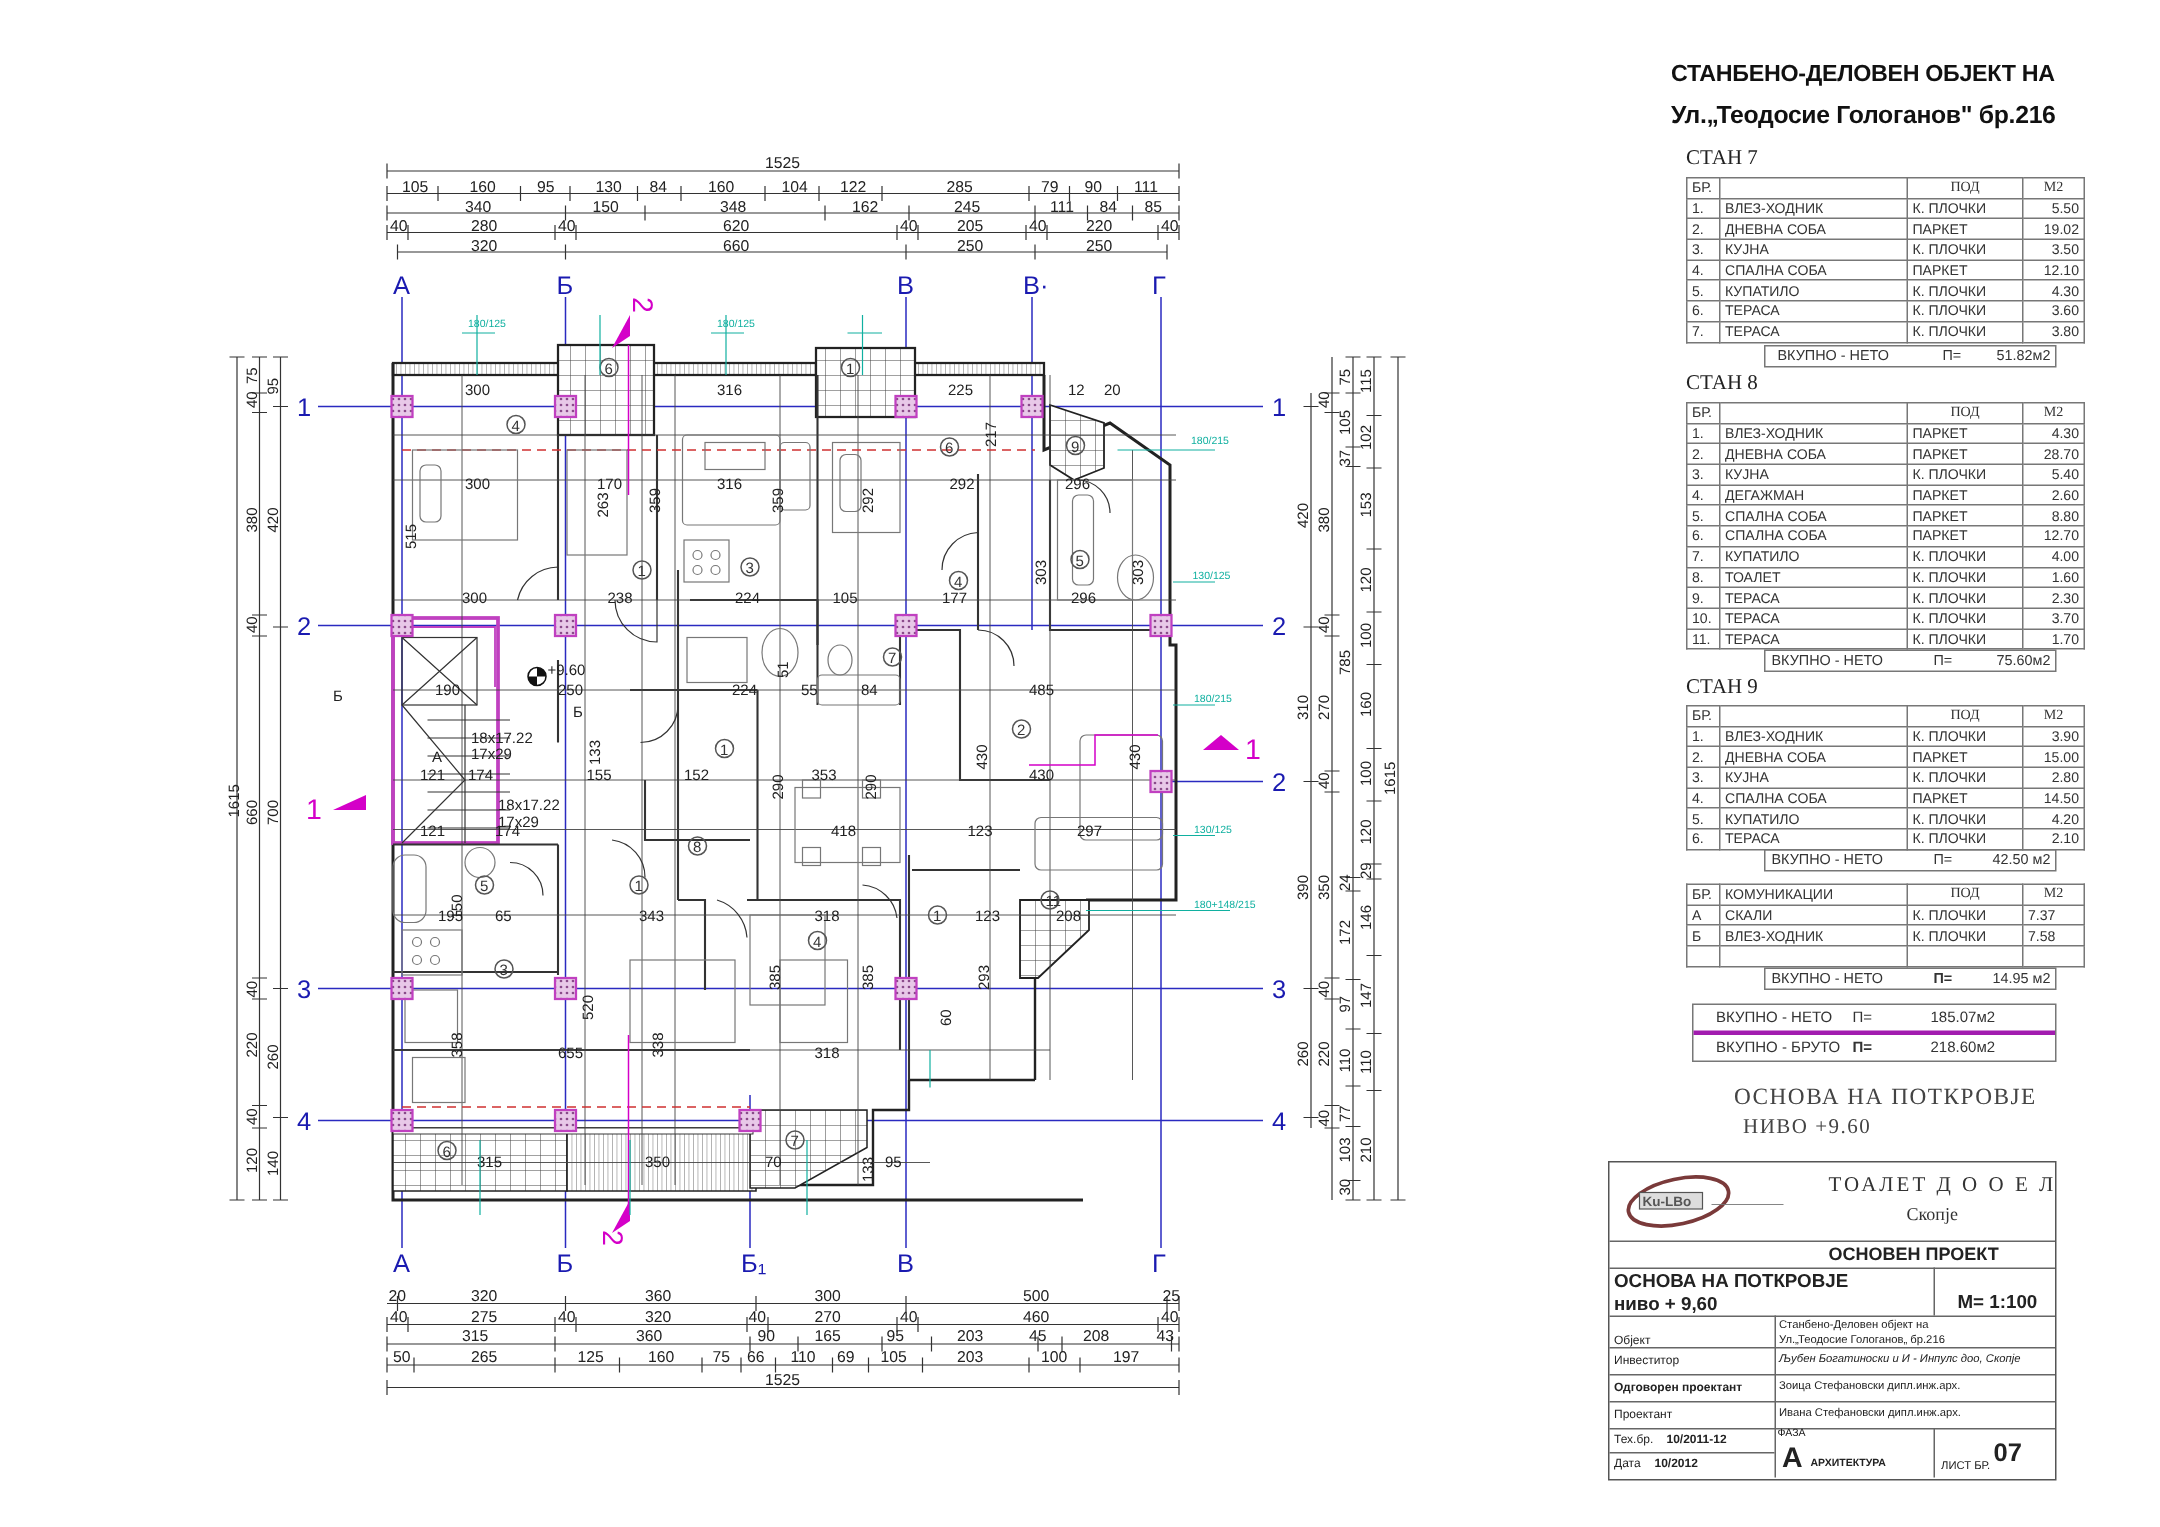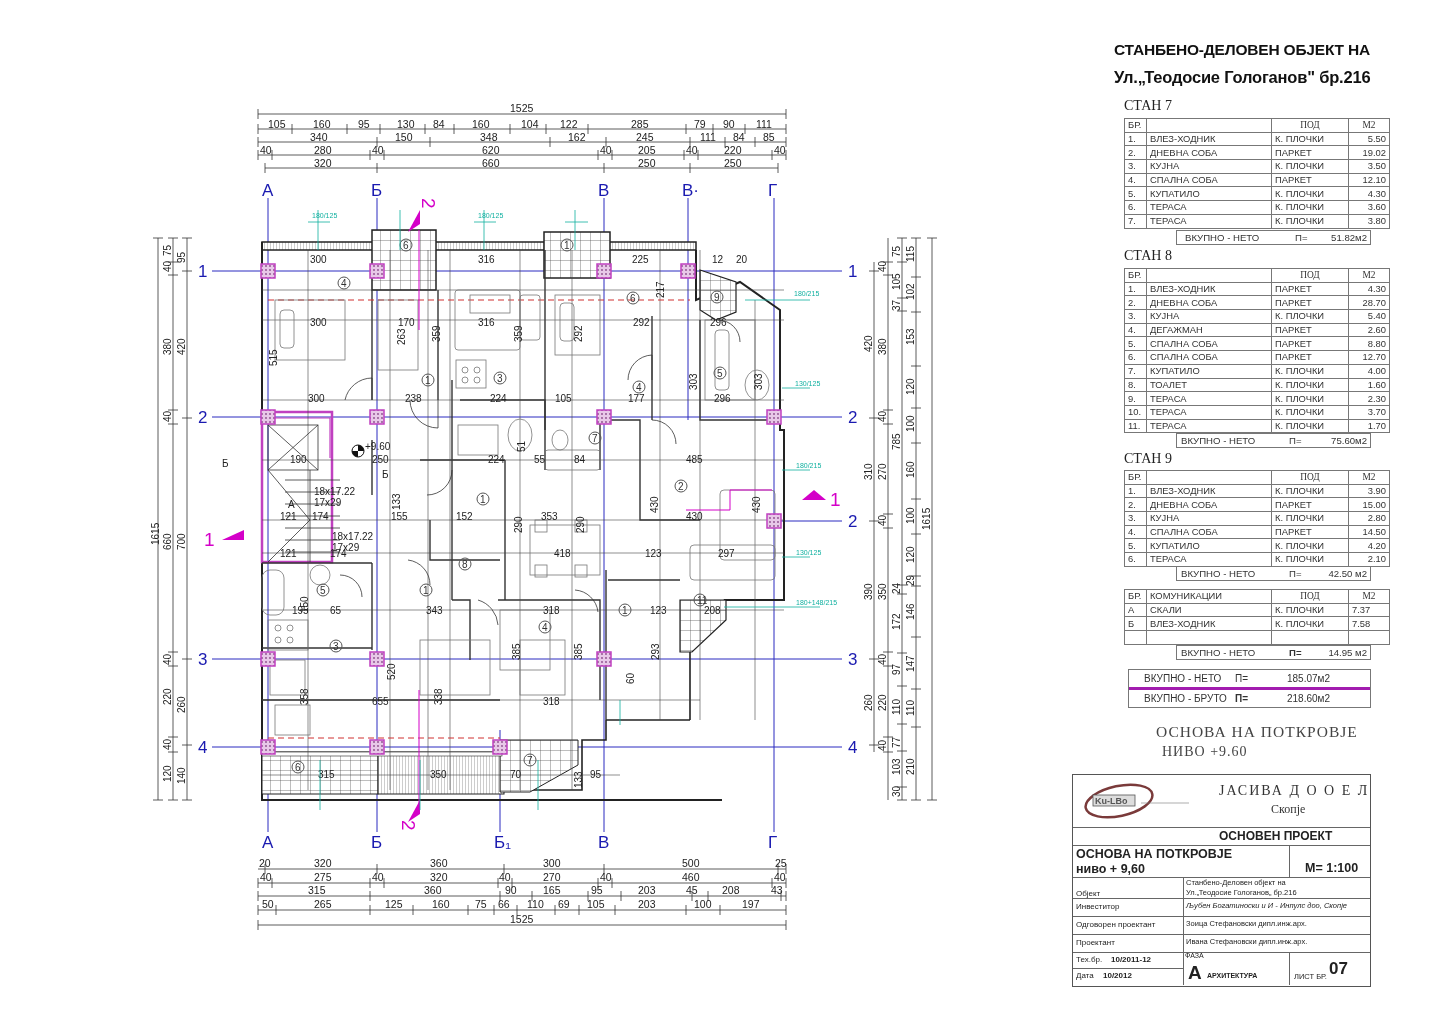--- a/index.html
+++ b/index.html
@@ -856,41 +856,41 @@
 <div class="tb">
 
   <div style="position:absolute;left:8px;top:6px;width:110px;height:38px;">
     <svg width="110" height="38" viewBox="0 0 110 38">
       <ellipse cx="38" cy="20" rx="34" ry="15" fill="none" stroke="#7a3a3a" stroke-width="2.5" transform="rotate(-12 38 20)"></ellipse>
       <rect x="12" y="14" width="42" height="11" fill="#ddd" stroke="#555" stroke-width="0.8"></rect>
       <text x="14" y="23" font-size="9" font-weight="bold" fill="#555" font-family="Liberation Sans, sans-serif">Ku-LBo</text>
       <line x1="60" y1="22" x2="108" y2="22" stroke="#777" stroke-width="0.6"></line>
     </svg>
   </div>
-  <div class="t" style="left:146px;top:8px;font-family:'Liberation Serif',serif;font-size:14px;letter-spacing:2px;color:#333;">ЈАСИВА Д О О Е Л</div>
+  <div class="t" style="left:146px;top:8px;font-family:'Liberation Serif',serif;font-size:14px;letter-spacing:2px;color:#333;">ТОАЛЕТ Д О О Е Л</div>
   <div class="t" style="left:198px;top:27px;font-family:'Liberation Serif',serif;font-size:12px;color:#333;">Скопје</div>
 
   <div class="row" style="top:52px;"></div>
   <div class="t bold" style="left:146px;top:54px;font-size:12px;">ОСНОВЕН ПРОЕКТ</div>
   <div class="row" style="top:70px;"></div>
   <div class="t bold" style="left:3px;top:72px;font-size:12.5px;">ОСНОВА НА ПОТКРОВЈЕ</div>
   <div class="t bold" style="left:3px;top:87px;font-size:12.5px;">ниво + 9,60</div>
   <div class="vl" style="left:216px;top:70px;height:32px;"></div>
   <div class="t bold" style="left:232px;top:86px;font-size:12.5px;">М= 1:100</div>
 
   <div class="row" style="top:102px;"></div>
   <div class="vl" style="left:110px;top:102px;height:108px;"></div>
   <div class="t" style="left:3px;top:114px;">Објект</div>
   <div class="t" style="left:113px;top:103px;font-size:7.5px;">Станбено-Деловен објект на</div>
   <div class="t" style="left:113px;top:113px;font-size:7.5px;">Ул.„Теодосие Гологанов„ бр.216</div>
   <div class="row" style="top:123px;"></div>
   <div class="t" style="left:3px;top:127px;">Инвеститор</div>
   <div class="t" style="left:113px;top:126px;font-size:7.5px;font-style:italic;">Љубен Богатиноски и И - Инпулс доо, Скопје</div>
   <div class="row" style="top:141px;"></div>
-  <div class="t" style="left:3px;top:145px;">Одговорен проектант</div>
+  <div class="t" style="left:3px;top:145px;font-weight:bold;">Одговорен проектант</div>
   <div class="t" style="left:113px;top:144px;font-size:7.5px;">Зоица Стефановски дипл.инж.арх.</div>
   <div class="row" style="top:159px;"></div>
   <div class="t" style="left:3px;top:163px;">Проектант</div>
   <div class="t" style="left:113px;top:162px;font-size:7.5px;">Ивана Стефановски дипл.инж.арх.</div>
   <div class="row" style="top:177px;"></div>
   <div class="t" style="left:3px;top:180px;">Тех.бр.</div>
   <div class="t bold" style="left:38px;top:180px;">10/2011-12</div>
   <div class="row" style="top:193px;right:187px;"></div>
   <div class="t" style="left:3px;top:196px;">Дата</div>
   <div class="t bold" style="left:30px;top:196px;">10/2012</div>

